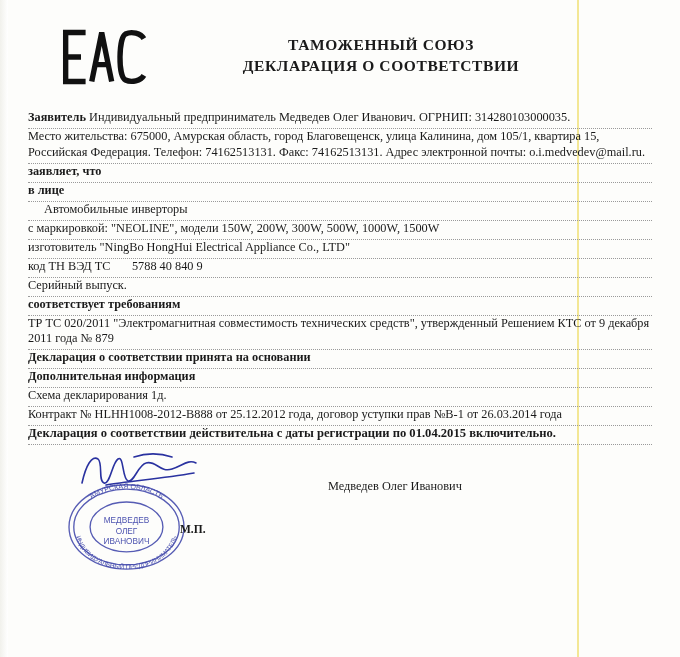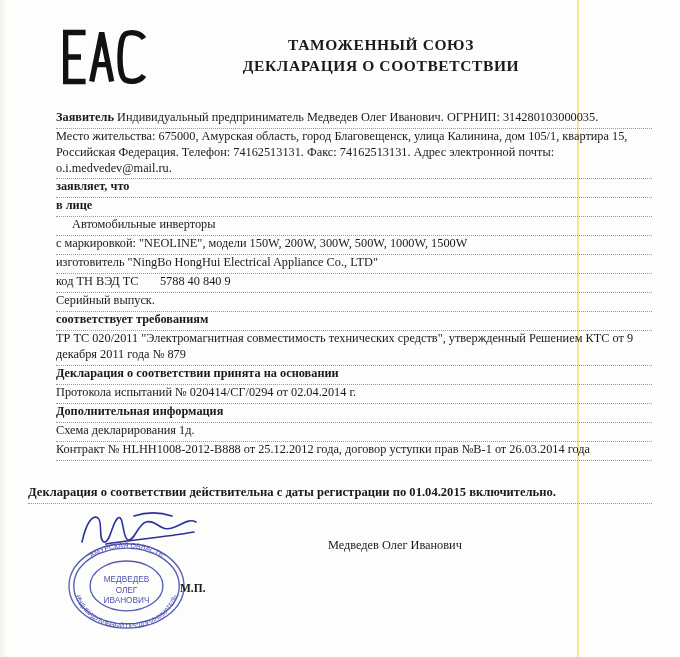--- a/index.html
+++ b/index.html
@@ -76,34 +76,33 @@
     margin-top: 14px;
   }
   .row {
     position: relative;
     min-height: 16px;
     padding: 0 0 2px 0;
     border-bottom: 1px dotted #9a9a9a;
     font-size: 12.3px;
     line-height: 15.6px;
     white-space: normal;
-    margin-left: 28px;
   }
   .row .lbl {
     font-weight: bold;
   }
   .row .val {
     font-weight: normal;
   }
   .indent { padding-left: 16px; }
 
   .row.two-line { line-height: 15.8px; }
 
   .valid-row {
-    margin-top: 24px;
+    margin-top: 0;
     font-weight: bold;
     font-size: 12.6px;
     border-bottom: 1px dotted #9a9a9a;
     padding-bottom: 3px;
   }
 
   
   .sign-area {
     position: relative;
     height: 120px;
@@ -225,23 +224,20 @@
       </div>
 
       <div class="row two-line">
         <span class="val">ТР ТС 020/2011 "Электромагнитная совместимость технических средств", утвержденный Решением КТС от 9 декабря 2011 года № 879</span>
       </div>
 
       <div class="row">
         <span class="lbl">Декларация о соответствии принята на основании</span>
       </div>
 
-      <div class="row">
-        <span class="val">Протокола испытаний № 020414/СГ/0294 от 02.04.2014 г.</span>
-      </div>
 
 
       <div class="row">
         <span class="lbl">Дополнительная информация</span>
       </div>
 
       <div class="row">
         <span class="val">Схема декларирования 1д.</span>
       </div>
 

